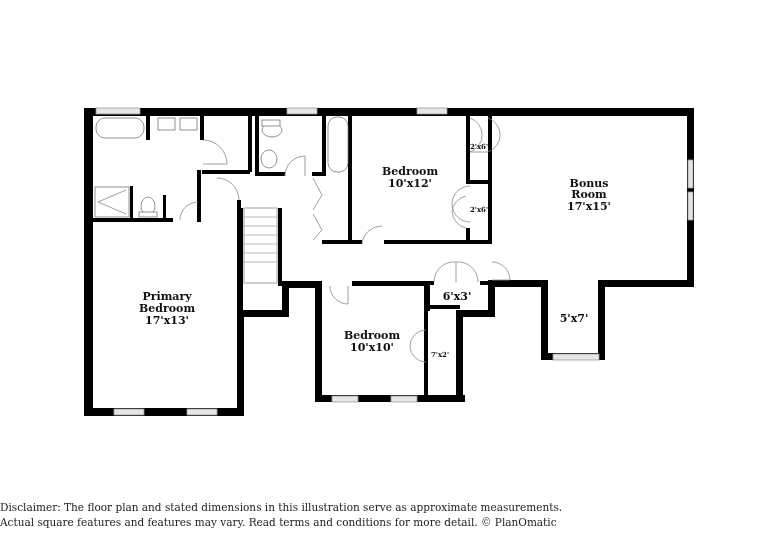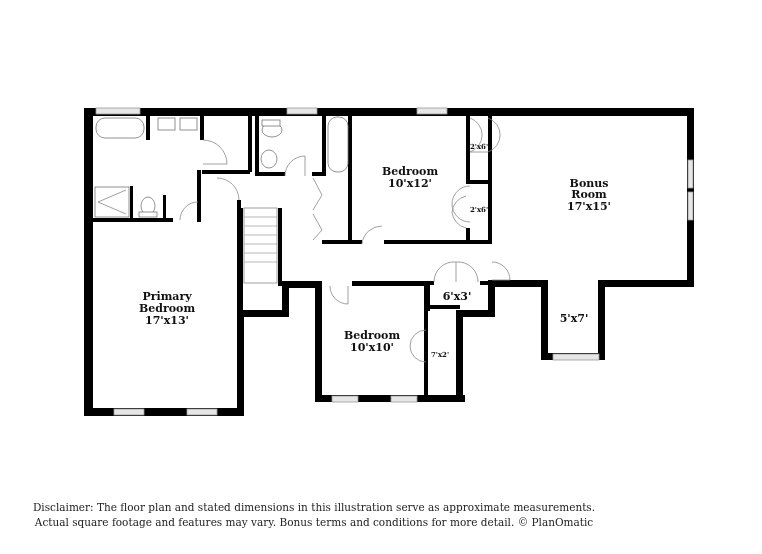--- a/index.html
+++ b/index.html
@@ -4,21 +4,21 @@
 <style>
   html, body { margin: 0; padding: 0; background: #ffffff; }
   body { width: 762px; height: 554px; position: relative; overflow: hidden; font-family: "DejaVu Serif", serif; }
   #plan { position: absolute; left: 0; top: 0; }
   .room-label { font-family: "DejaVu Serif", serif; font-weight: bold; fill: #111; text-anchor: middle; }
   .dim-small { font-family: "DejaVu Serif", serif; font-weight: bold; fill: #111; text-anchor: middle; font-size: 7px; }
   .wall { fill: #000; }
   .window { fill: #e6e6e6; stroke: #9a9a9a; stroke-width: 0.8; }
   .door { fill: none; stroke: #888; stroke-width: 0.8; }
   .fixture { fill: #fff; stroke: #777; stroke-width: 0.8; }
-  .disclaimer { position: absolute; left: 0; width: 628px; text-align: center; font-family: "DejaVu Serif", serif; font-size: 10.5px; color: #222; line-height: 15px; }
+  .disclaimer { position: absolute; left: 0; width: 628px; text-align: left; font-family: "DejaVu Serif", serif; font-size: 10.5px; color: #222; line-height: 15px; }
 </style>
 </head>
 <body>
 
 <svg id="plan" width="762" height="554" viewBox="0 0 762 554">
 
   <g>
 
     <rect class="wall" x="84" y="108" width="610" height="8"></rect>
 
@@ -164,13 +164,13 @@
 
     <text class="room-label" font-size="11" x="457" y="300">6'x3'</text>
     <text class="room-label" font-size="11" x="574" y="322">5'x7'</text>
     <text class="dim-small" x="440" y="357">7'x2'</text>
     <text class="dim-small" x="479" y="149">2'x6'</text>
     <text class="dim-small" x="479" y="212">2'x6'</text>
   </g>
 </svg>
 
 <div class="disclaimer" style="top:500px;">Disclaimer: The floor plan and stated dimensions in this illustration serve as approximate measurements.</div>
-<div class="disclaimer" style="top:515px;">Actual square footage and features may vary. Bonus terms and conditions for more detail. © PlanOmatic</div>
+<div class="disclaimer" style="top:515px;">Actual square features and features may vary. Read terms and conditions for more detail. © PlanOmatic</div>
 
 </body></html>

